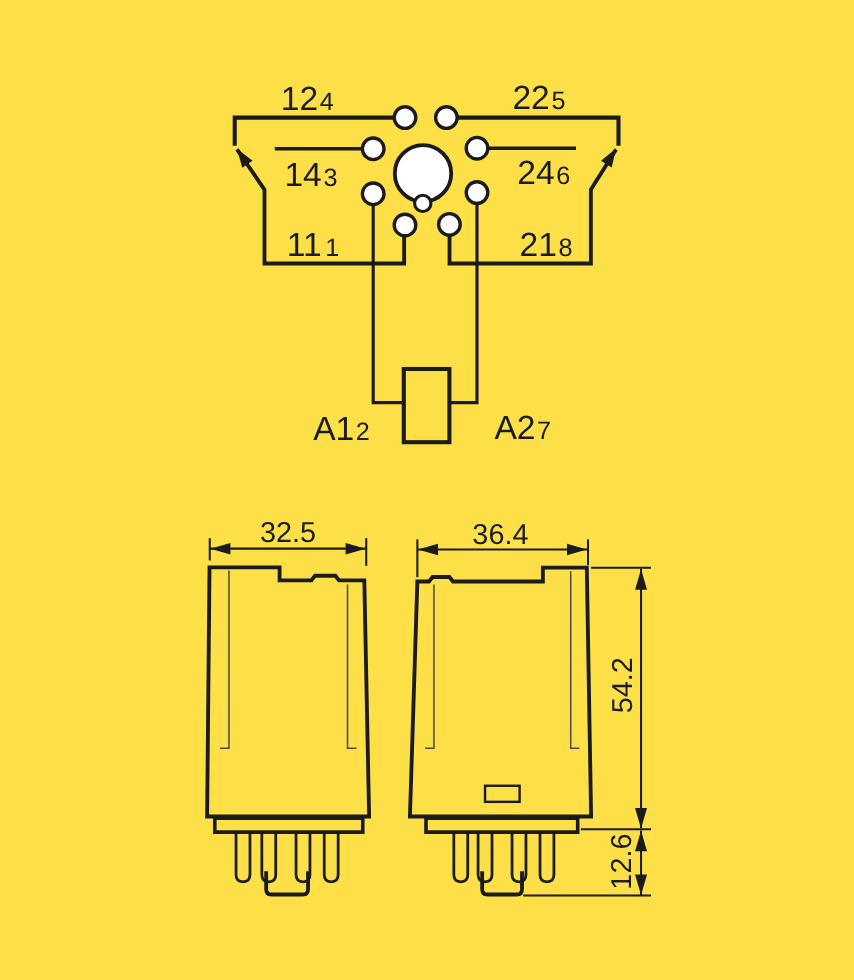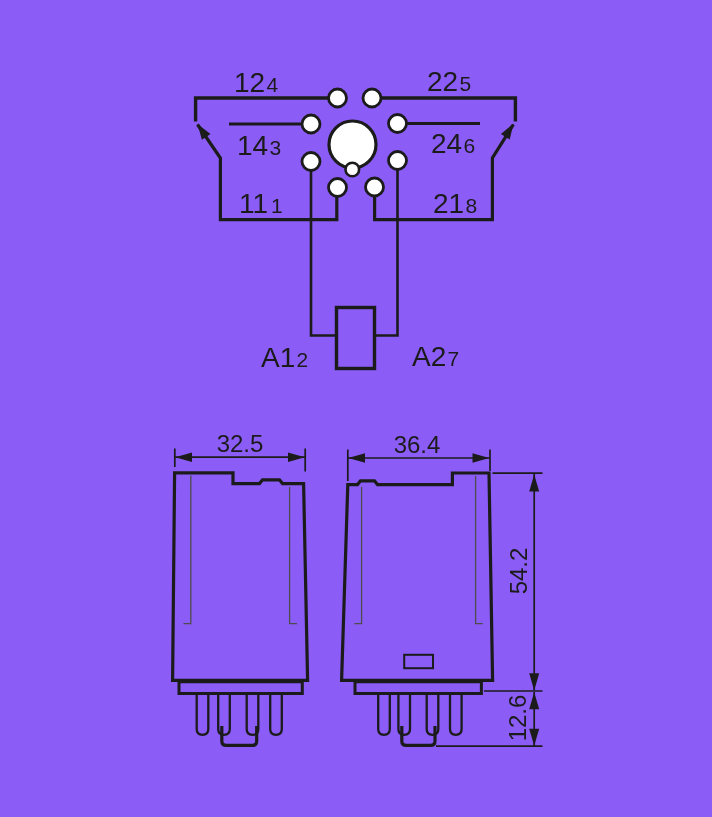--- a/index.html
+++ b/index.html
@@ -1,16 +1,16 @@
 <!DOCTYPE html>
 <html><head>
 <meta charset="utf-8">
 <style>
   html,body{margin:0;padding:0;background:#ffffff;}
-  .canvas{width:712px;height:817px;background:#8b5cf6;position:relative;margin:0;}
+  .canvas{width:712px;height:817px;background:#fde047;position:relative;margin:0;}
   svg text{font-family:"Liberation Sans", sans-serif;fill:#1b1b1b;}
   .lbl-big{font-size:28px;}
   .lbl-small{font-size:21px;}
   .dim-txt{font-size:24px;}
   .outline{fill:none;stroke:#1b1b1b;stroke-width:3.2;stroke-linejoin:miter;}
   .thickline{fill:none;stroke:#1b1b1b;stroke-width:3.4;}
   .contactline{fill:none;stroke:#1b1b1b;stroke-width:3;}
   .coilwire{fill:none;stroke:#1b1b1b;stroke-width:2.6;}
   .pincircle{fill:#ffffff;stroke:#1b1b1b;stroke-width:2.8;}
   .keycircle{fill:#ffffff;stroke:#1b1b1b;stroke-width:3.2;}

